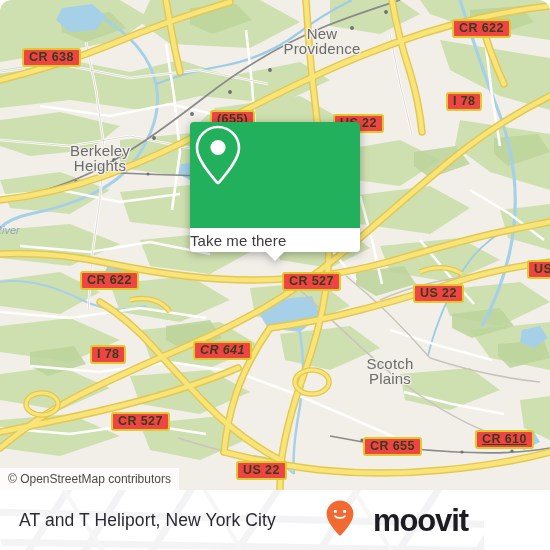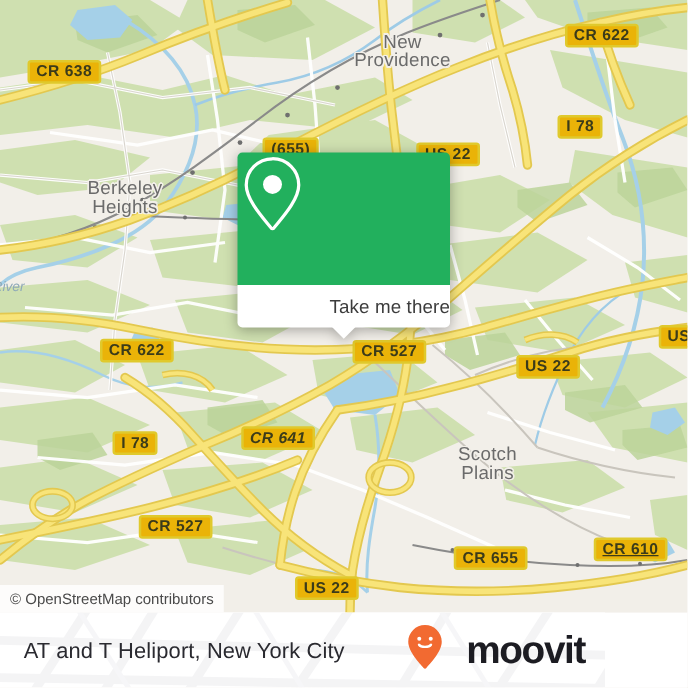--- a/index.html
+++ b/index.html
@@ -2,21 +2,21 @@
 <html><head>
 <meta charset="utf-8">
 <style>
   * { box-sizing: border-box; margin: 0; padding: 0; }
   html, body {
     width: 550px; height: 550px;
     font-family: "Liberation Sans", sans-serif;
     overflow: hidden;
     background: #ffffff;
   }
-  #root { position: relative; width: 550px; height: 550px; overflow: hidden; }
+  #root { position: relative; width: 550px; height: 550px; overflow: hidden; border-radius: 12px; }
 
   
   #map {
     position: absolute; left: 0; top: 0;
     width: 550px; height: 490px;
     background: #f2efe9;
     overflow: hidden;
   }
   #map svg { position: absolute; left: 0; top: 0; display: block; }
 
@@ -42,21 +42,21 @@
     white-space: nowrap;
     pointer-events: none;
   }
 
   
   .shield {
     position: absolute;
     display: inline-flex;
     align-items: center;
     justify-content: center;
-    background: #eab308;
+    background: #ef4444;
     border: 2px solid #e0c92c;
     border-radius: 3px;
     color: #3b3b1a;
     font-size: 12.5px;
     font-weight: bold;
     letter-spacing: .4px;
     height: 19px;
     padding: 0 5px;
     white-space: nowrap;
     line-height: 1;
@@ -69,26 +69,25 @@
     width: 170px;
     filter: drop-shadow(0 2px 5px rgba(0,0,0,.32));
   }
   #popup-top {
     height: 106px;
     background: #22b05d;
     border-radius: 4px 4px 0 0;
     display: flex; align-items: center; justify-content: center;
   }
   #popup-bottom {
-    height: 34px;
+    height: 24px;
     background: #ffffff;
     border-radius: 0 0 4px 4px;
-    display: flex; align-items: center; justify-content: flex-end;
+    display: flex; align-items: center; justify-content: flex-start;
     position: relative;
-    padding-left: 10px;
   }
   #popup-cta {
     color: #3c3c3c;
     font-size: 15px;
     letter-spacing: .1px;
   }
   #popup-tail {
     position: absolute;
     left: 50%; bottom: -9px; transform: translateX(-50%);
     width: 0; height: 0;

